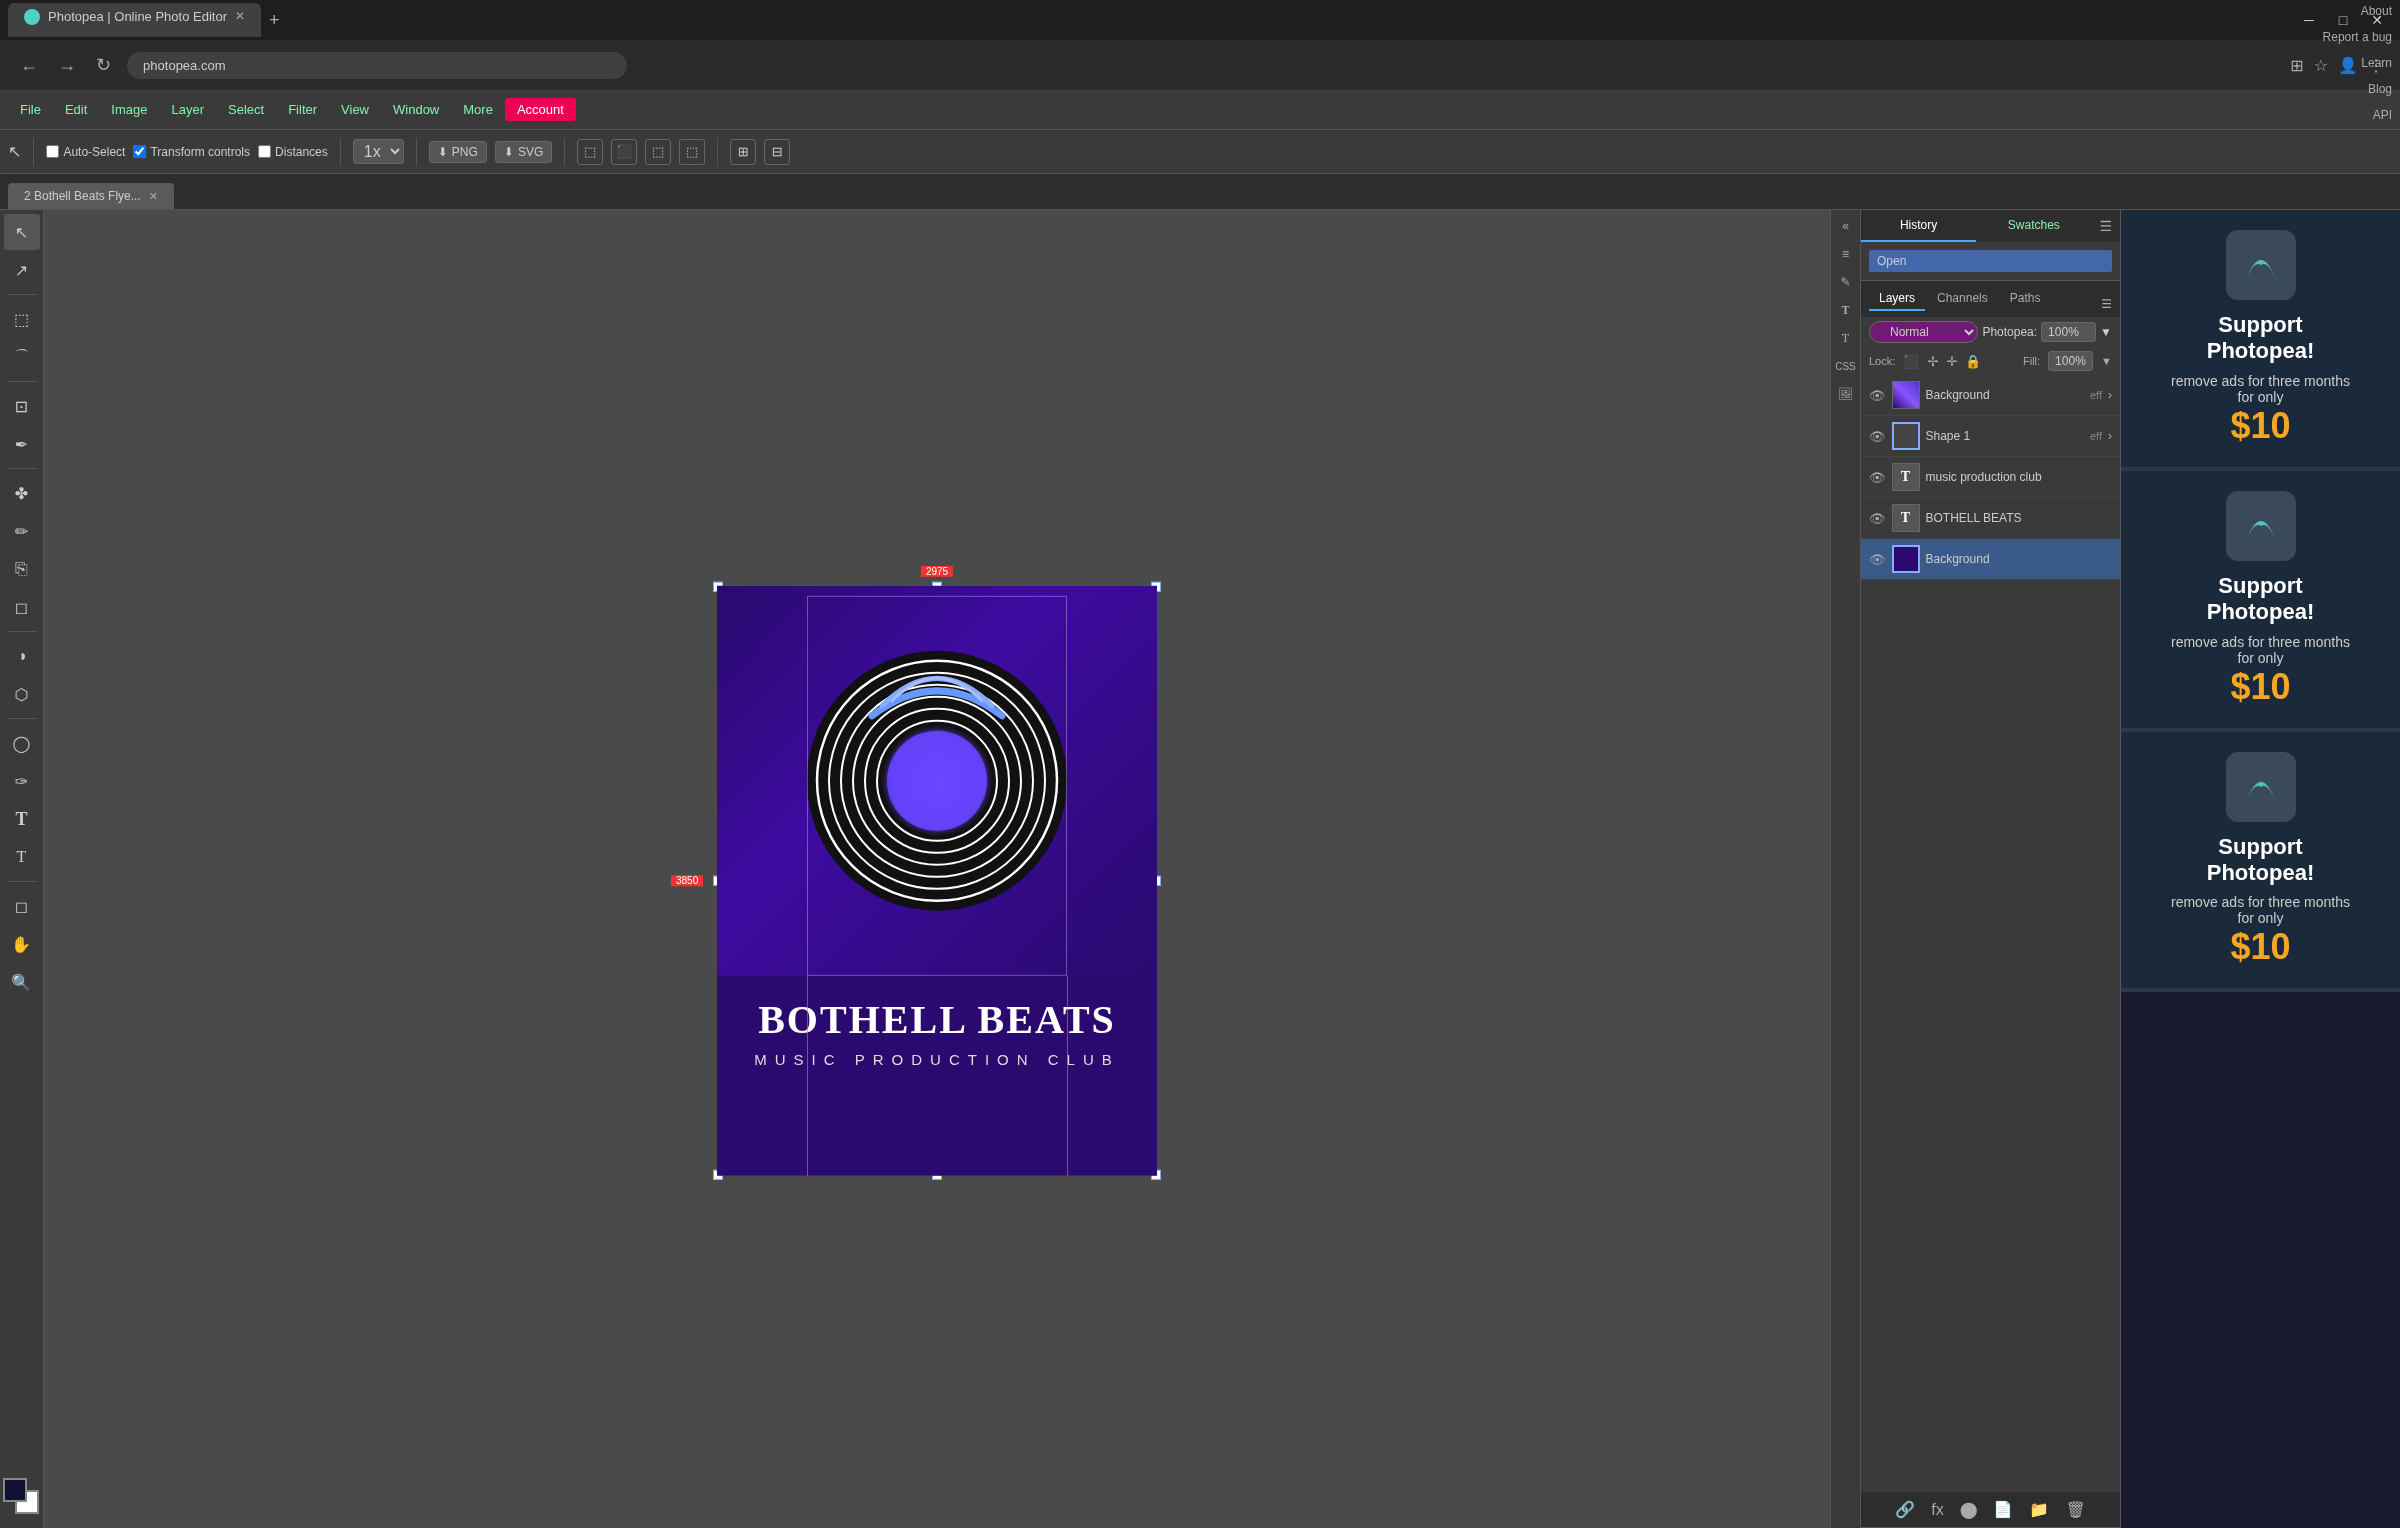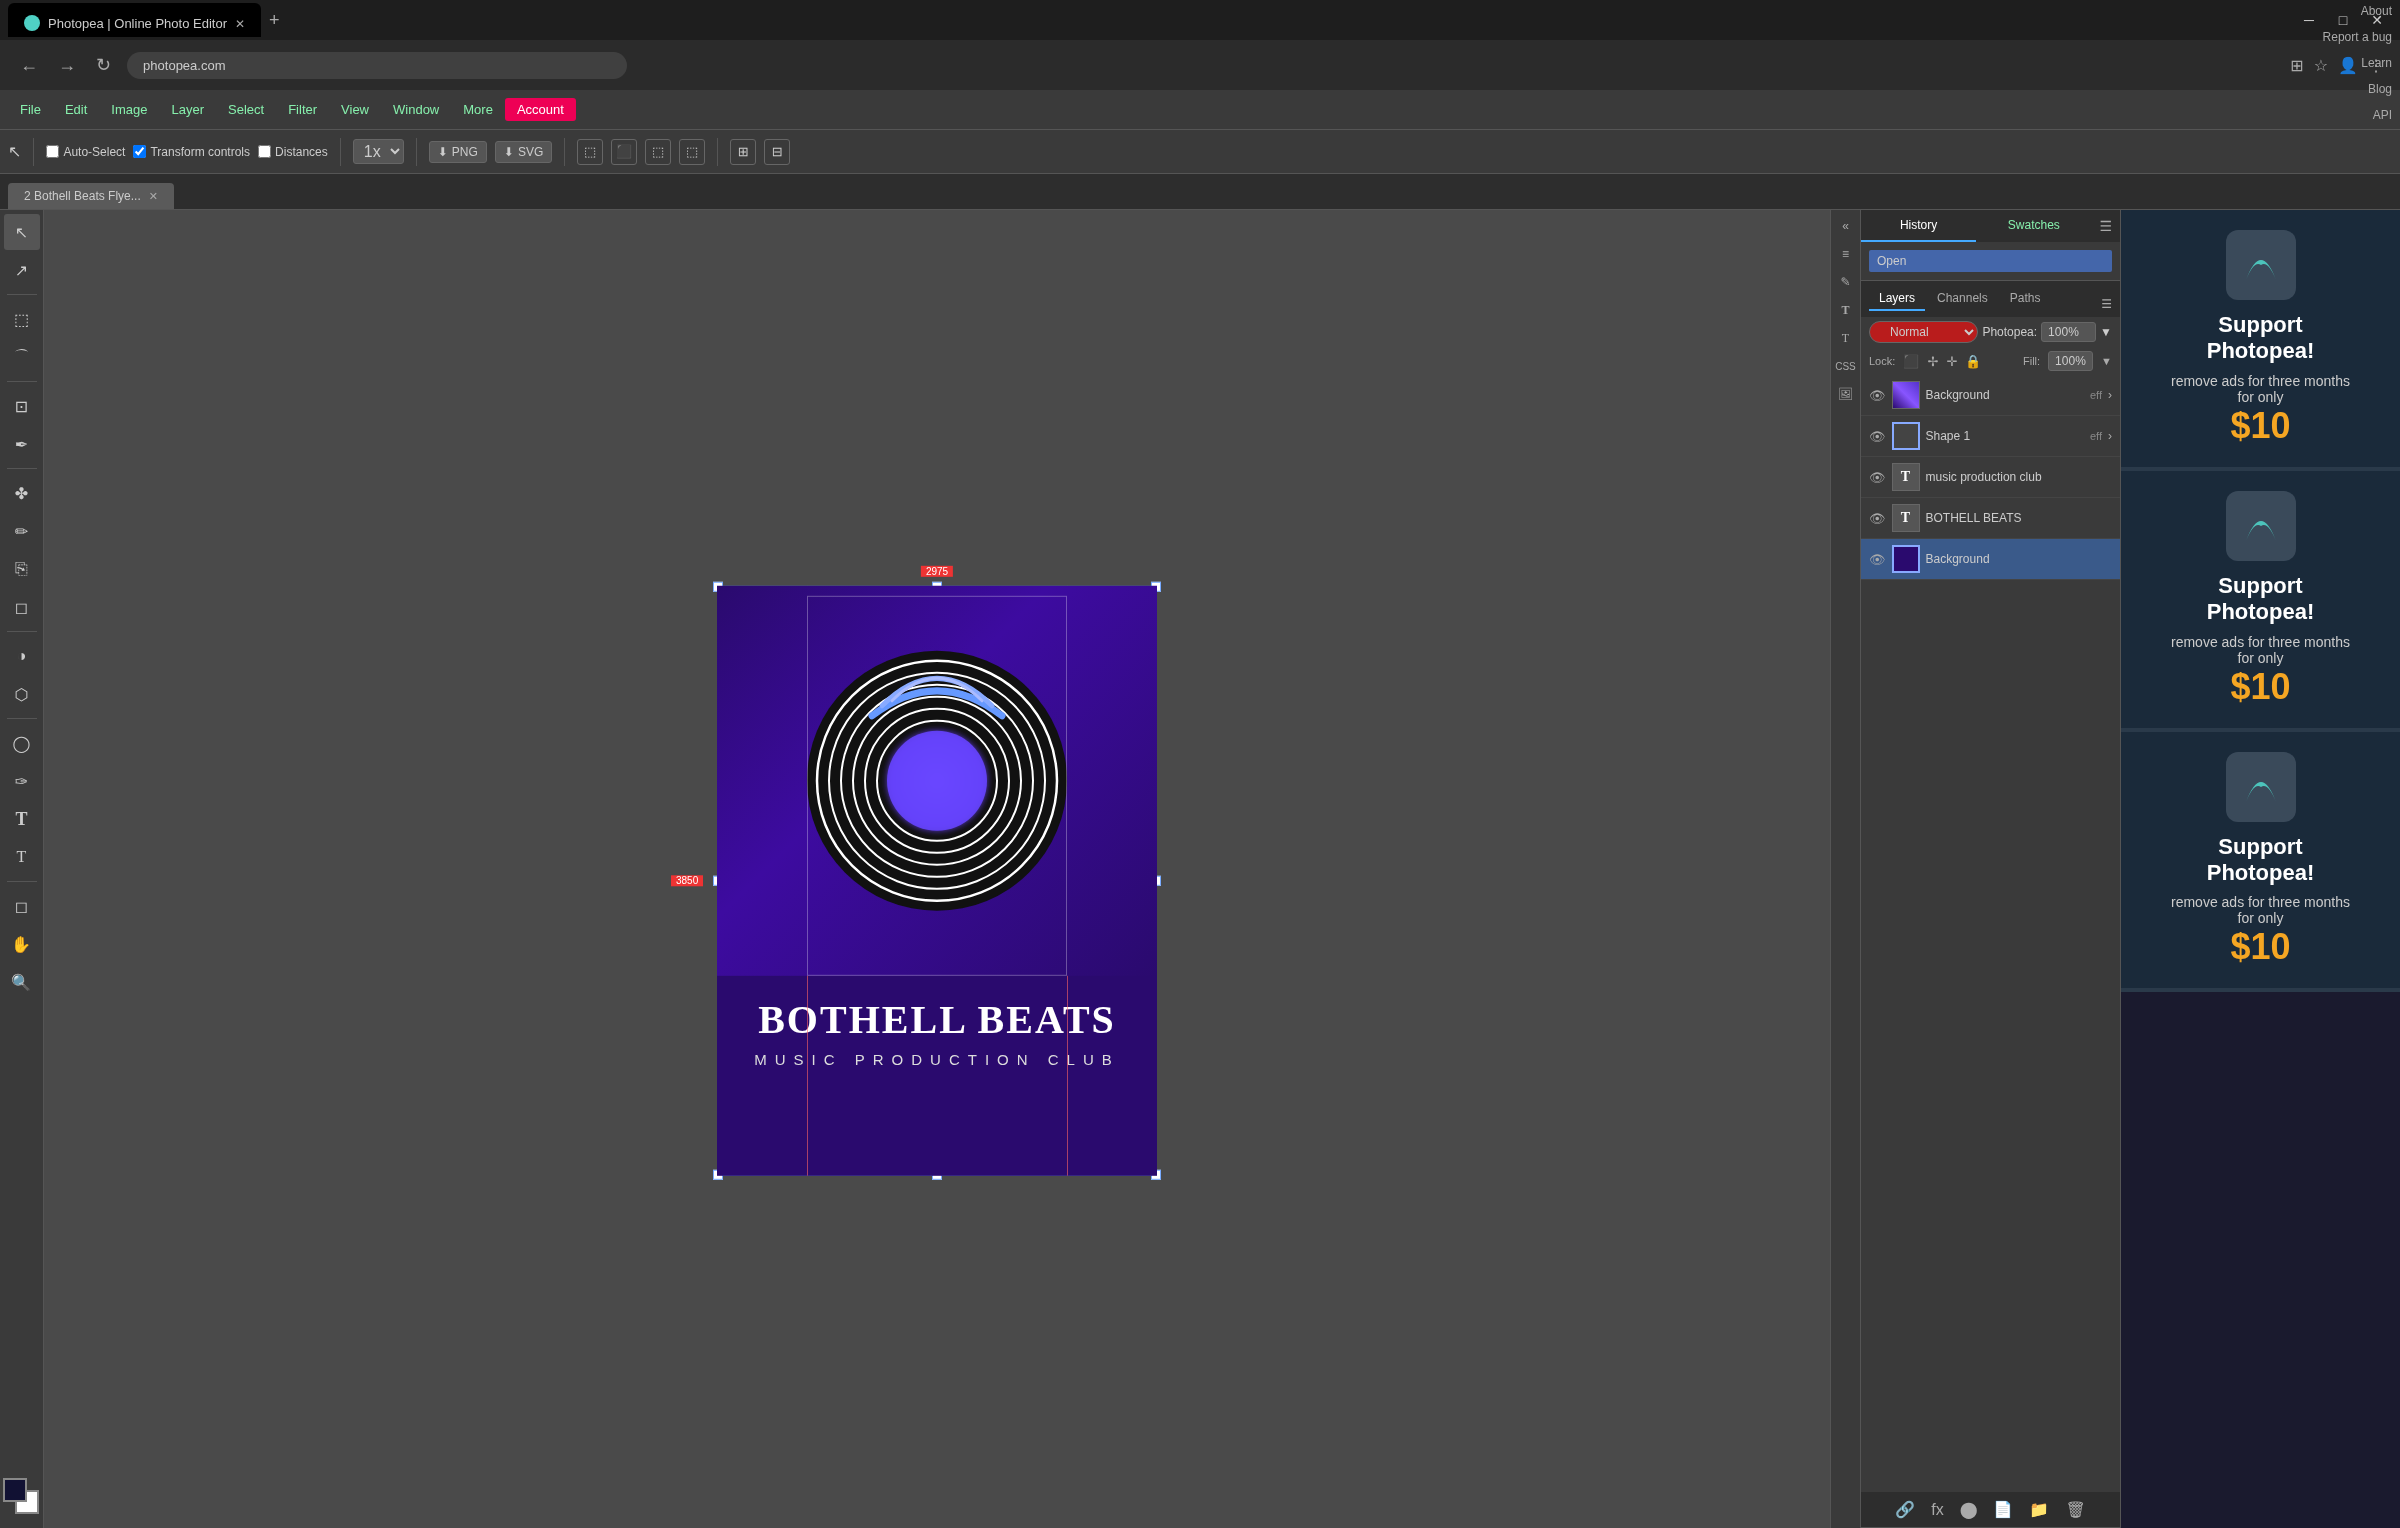--- a/index.html
+++ b/index.html
@@ -1,21 +1,21 @@
 <!DOCTYPE html>
 <html><head>
   <meta charset="utf-8">
   <style>
     * { box-sizing: border-box; margin: 0; padding: 0; }
     body { font-family: Arial, sans-serif; font-size: 12px; background: #3c3c3c; color: #ccc; overflow: hidden; width: 2400px; height: 1528px; }
 
     
     .browser-chrome { background: #2b2b2b; height: 90px; }
     .tab-bar { background: #1e1e1e; height: 40px; display: flex; align-items: center; padding: 0 8px; }
-    .tab { background: #000000; color: #ccc; padding: 6px 16px; border-radius: 6px 6px 0 0; display: flex; align-items: flex-end; gap: 8px; font-size: 13px; height: 34px; }
+    .tab { background: #404040; color: #ccc; padding: 6px 16px; border-radius: 6px 6px 0 0; display: flex; align-items: flex-start; gap: 8px; font-size: 13px; height: 34px; }
     .tab-favicon { width: 16px; height: 16px; background: #4fd1c5; border-radius: 50%; }
     .tab-close { color: #aaa; cursor: pointer; font-size: 12px; }
     .tab-new { background: none; border: none; color: #aaa; font-size: 18px; cursor: pointer; padding: 0 8px; }
     .window-controls { margin-left: auto; display: flex; gap: 4px; }
     .win-btn { width: 30px; height: 30px; border-radius: 4px; border: none; cursor: pointer; font-size: 14px; color: #ccc; background: transparent; }
 
     .address-bar { background: #2b2b2b; height: 50px; display: flex; align-items: center; padding: 0 16px; gap: 12px; }
     .nav-btn { background: none; border: none; color: #aaa; font-size: 18px; cursor: pointer; padding: 4px; }
     .address-input { background: #404040; border: none; color: #ccc; padding: 6px 16px; border-radius: 20px; width: 500px; font-size: 13px; }
     .toolbar-icons { margin-left: auto; display: flex; gap: 10px; align-items: center; }
@@ -95,21 +95,21 @@
     .history-item { padding: 4px 8px; cursor: pointer; border-radius: 2px; }
     .history-item.active { background: #4466aa; }
 
     .layers-header { display: flex; align-items: flex-end; padding: 6px 8px; background: #2d2d2d; gap: 16px; }
     .layers-tabs { display: flex; gap: 2px; }
     .layers-tab { padding: 4px 10px; cursor: pointer; font-size: 12px; color: #aaa; border-bottom: 2px solid transparent; }
     .layers-tab.active { color: #fff; border-bottom: 2px solid #4af; }
     .layers-tab-menu { margin-left: auto; color: #aaa; cursor: pointer; }
 
     .blend-mode-row { display: flex; align-items: center; padding: 4px 8px; gap: 4px; }
-    .blend-select { background: #b91c1c; border: 1px solid #666; color: #ccc; padding: 2px 16px; border-radius: 11px; font-size: 12px; flex: 1; }
+    .blend-select { background: #701a75; border: 1px solid #666; color: #ccc; padding: 2px 16px; border-radius: 11px; font-size: 12px; flex: 1; }
     .opacity-row { display: flex; align-items: center; gap: 4px; font-size: 12px; color: #ccc; }
     .opacity-input { background: #555; border: 1px solid #666; color: #ccc; padding: 2px 6px; width: 55px; border-radius: 3px; font-size: 12px; }
 
     .lock-fill-row { display: flex; align-items: center; padding: 4px 8px; gap: 8px; font-size: 11px; color: #aaa; }
     .lock-icon { font-size: 13px; cursor: pointer; }
 
     .layer-item { display: flex; align-items: center; padding: 6px 8px; gap: 6px; cursor: pointer; border-bottom: 1px solid #444; }
     .layer-item.active { background: #3a5a8a; }
     .layer-eye { color: #aaa; font-size: 13px; cursor: pointer; }
     .layer-thumb { width: 28px; height: 28px; border: 1px solid #666; background: #555; flex-shrink: 0; }

